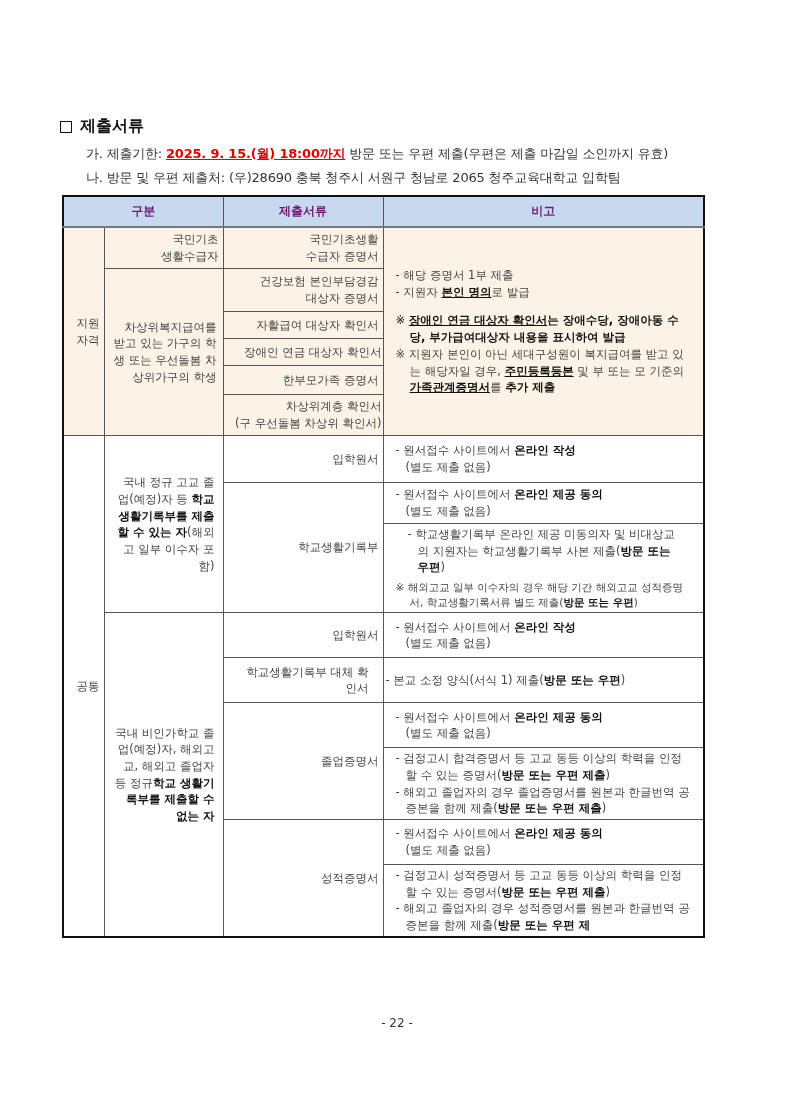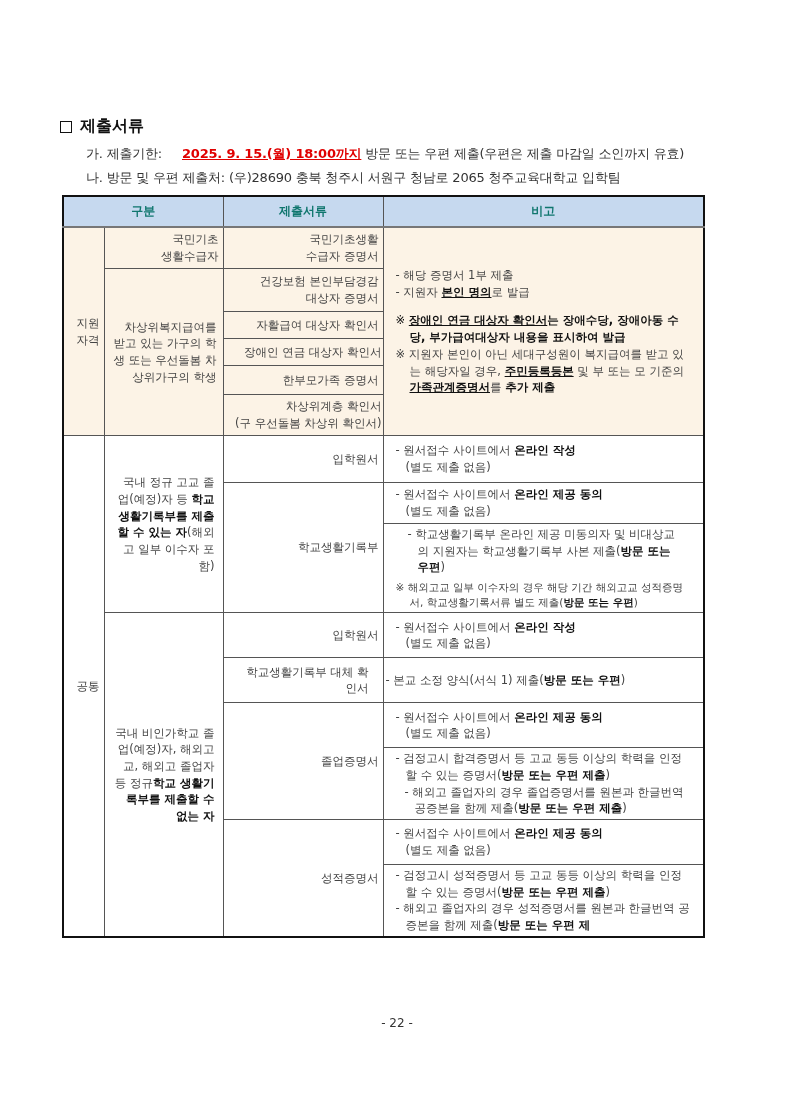--- a/index.html
+++ b/index.html
@@ -2,25 +2,25 @@
 <html><head>
 <meta charset="utf-8">
 <style>
   html, body { margin:0; padding:0; background:#ffffff; }
   body { width:794px; height:1120px; position:relative; font-family:"DejaVu Sans", "Liberation Sans", sans-serif; color:#222; overflow:hidden; }
   .section-title { position:absolute; left:60px; top:116px; font-size:16px; font-weight:bold; color:#111; display:flex; align-items:center; gap:8px; }
   .box-icon { width:12px; height:12px; border:1.5px solid #111; display:inline-block; box-sizing:border-box; }
   .line { position:absolute; left:86px; font-size:13px; color:#333; white-space:nowrap; letter-spacing:-0.2px; }
   .line1 { top:145px; }
   .line2 { top:169px; }
-  .deadline { color:#e00000; font-weight:bold; text-decoration:underline;margin-left:16px; }
+  .deadline { color:#e00000; font-weight:bold; text-decoration:underline; }
   table.docs { position:absolute; left:62px; top:195px; width:641px; border-collapse:collapse; table-layout:fixed; font-size:11.5px; color:#444; }
   table.docs td, table.docs th { border:1px solid #555; padding:2px 4px; vertical-align:middle; line-height:1.45; }
   table.docs { border:2px solid #111; }
-  th { background:#c6d9ef; font-weight:bold; color:#0f766e; height:25px; font-size:12px; }
+  th { background:#c6d9ef; font-weight:bold; color:#701a75; height:25px; font-size:12px; }
   tr.thead th { border-bottom:2px solid #777; }
   .cream td { background:#fcf3e6; }
   .center { text-align:right; }
   .note { text-align:left; font-size:11.5px; }
   .b { font-weight:bold; color:#111; }
   .u { text-decoration:underline; }
   .small { font-size:10.5px; }
   .indent { padding-left:10px; display:block; }
   .sec2-top td { border-top:2px solid #555; }
   .page-num { position:absolute; left:0; width:794px; top:1016px; text-align:center; font-size:12px; color:#333; }
@@ -144,21 +144,21 @@
   <tr>
     <td rowspan="2" class="center">졸업증명서</td>
     <td class="note" style="padding:2px 12px;height:40px;">
       <div><span>- 원서접수 사이트에서 </span><span class="b">온라인 제공 동의</span></div>
       <div class="indent">(별도 제출 없음)</div>
     </td>
   </tr>
   <tr>
     <td class="note" style="padding:2px 12px;">
       <div style="padding-left:10px;text-indent:-10px;"><span>- 검정고시 합격증명서 등 고교 동등 이상의 학력을 인정할 수 있는 증명서(</span><span class="b">방문 또는 우편 제출</span><span>)</span></div>
-      <div style="padding-left:10px;text-indent:-10px;margin-left:9px;"><span>- 해외고 졸업자의 경우 졸업증명서를 원본과 한글번역 공증본을 함께 제출(</span><span class="b">방문 또는 우편 제출</span><span>)</span></div>
+      <div style="padding-left:10px;text-indent:-10px;"><span>- 해외고 졸업자의 경우 졸업증명서를 원본과 한글번역 공증본을 함께 제출(</span><span class="b">방문 또는 우편 제출</span><span>)</span></div>
     </td>
   </tr>
   <tr>
     <td rowspan="3" class="center">성적증명서</td>
     <td class="note" style="padding:2px 12px;height:40px;">
       <div><span>- 원서접수 사이트에서 </span><span class="b">온라인 제공 동의</span></div>
       <div class="indent">(별도 제출 없음)</div>
     </td>
   </tr>
   <tr>

